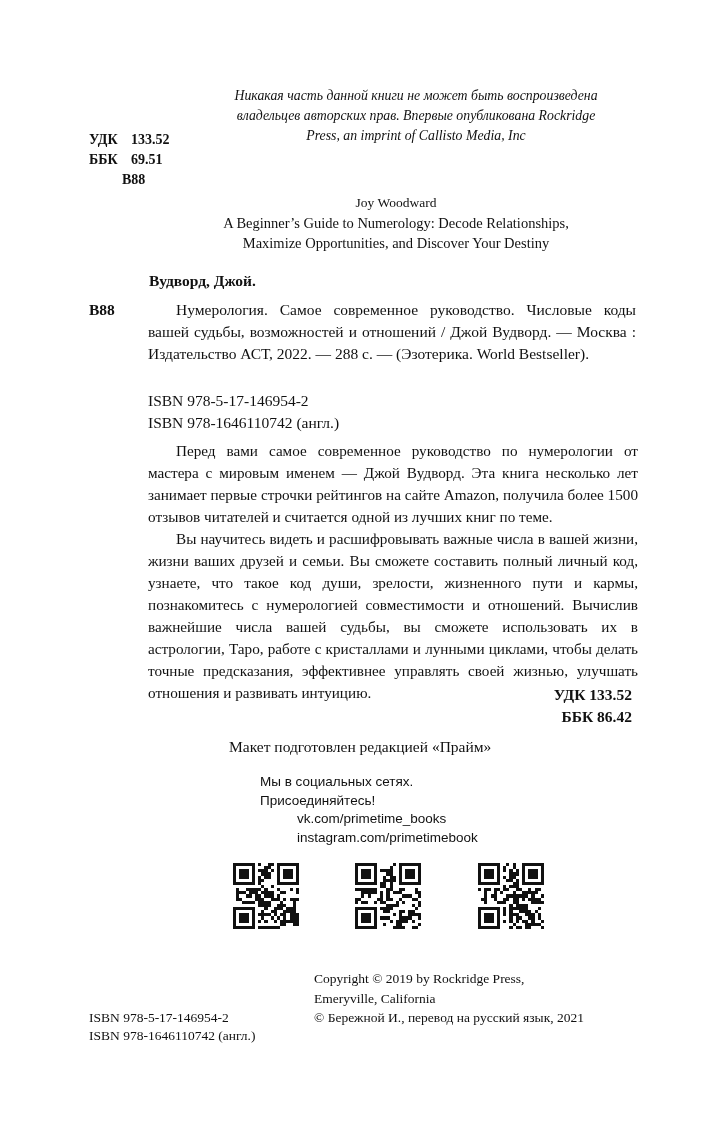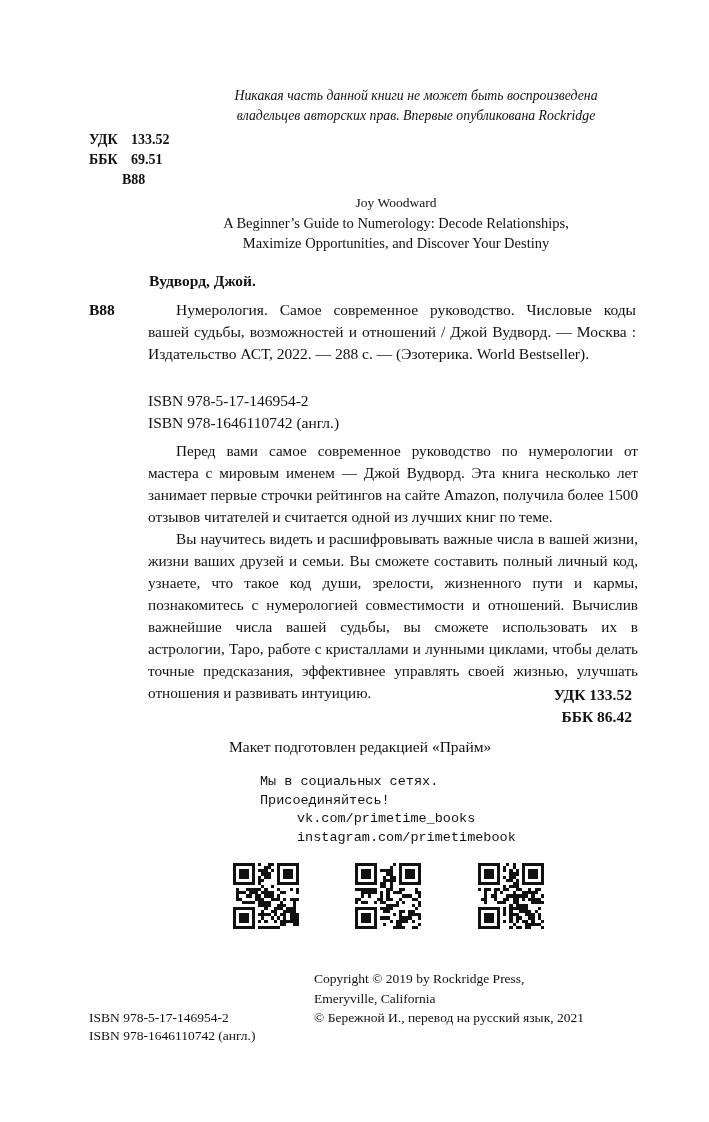--- a/index.html
+++ b/index.html
@@ -27,21 +27,21 @@
 
   #isbn-block { left: 148px; top: 390px; font-family: "Liberation Serif", serif; font-size: 15.5px; line-height: 22px; }
 
   #annotation { left: 148px; top: 440px; width: 490px; font-family: "Liberation Serif", serif; font-size: 15.2px; line-height: 22px; }
   #annotation p { margin: 0; text-indent: 28px; text-align: justify; }
 
   #codes-bottom { left: 420px; top: 684px; width: 212px; text-align: right; font-family: "Liberation Serif", serif; font-weight: bold; font-size: 15.5px; line-height: 22px; }
 
   #prepared { left: 229px; top: 738px; font-family: "Liberation Serif", serif; font-size: 15.5px; }
 
-  #social { left: 260px; top: 773px; font-family: Liberation Mono, monospace; font-size: 13.5px; line-height: 18.5px; }
+  #social { left: 260px; top: 773px; font-family: Liberation Sans, sans-serif; font-size: 13.5px; line-height: 18.5px; }
   #social .link { padding-left: 37px; display: block; color: #111; text-decoration: none; }
 
   .qr { top: 863px; width: 66px; height: 66px; }
   .qr svg { width: 66px; height: 66px; display: block; }
   #qr-vk { left: 233px; }
   #qr-ig { left: 355px; }
   #qr-fb { left: 478px; }
 
   #isbn-bottom { left: 89px; top: 1009px; font-family: "Liberation Serif", serif; font-size: 13.5px; line-height: 18px; }
   #copyright { left: 314px; top: 969px; font-family: "Liberation Serif", serif; font-size: 13.5px; line-height: 19.5px; }
@@ -58,20 +58,21 @@
   <div class="row">
     <span class="lbl">ББК</span>
     <span style="padding-left:6px">69.51</span>
   </div>
   <div class="b88">В88</div>
 </div>
 
 <div id="rights" class="abs">
   <div>Никакая часть данной книги не может быть воспроизведена</div>
   <div>владельцев авторских прав. Впервые опубликована Rockridge</div>
+  <div>Press, an imprint of Callisto Media, Inc</div>
 </div>
 
 <div id="orig" class="abs">
   <div class="author">Joy Woodward</div>
   <div>A Beginner’s Guide to Numerology: Decode Relationships,</div>
   <div>Maximize Opportunities, and Discover Your Destiny</div>
 </div>
 
 <div id="biblio-author" class="abs">Вудворд, Джой.</div>
 <div id="biblio-code" class="abs">В88</div>

